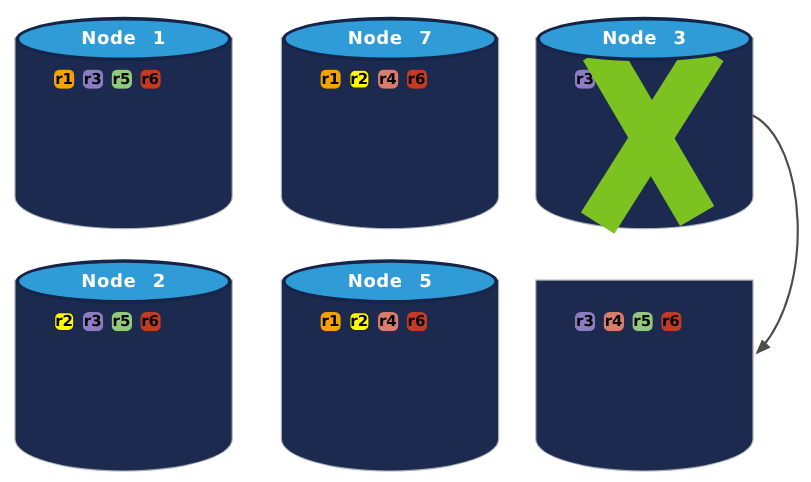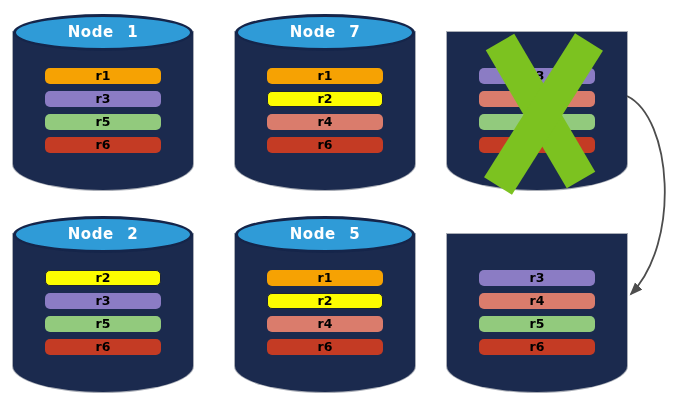--- a/index.html
+++ b/index.html
@@ -16,22 +16,22 @@
   .cyl-top{
     position:absolute;left:0;top:4px;width:100%;height:37px;z-index:4;
     border-radius:50%;box-sizing:border-box;border:3px solid;
     display:flex;align-items:center;justify-content:center;
   }
   .node-title{
     color:#fff;font-weight:bold;font-size:15px;line-height:1;
     letter-spacing:.5px;word-spacing:8px;white-space:nowrap;
   }
   .bars{
-    position:absolute;left:32px;right:32px;top:58px;z-index:2;
-    display:flex;flex-direction:column;gap:7px;
+    position:absolute;left:32px;right:32px;top:48px;z-index:2;
+    display:flex;flex-direction:row;gap:7px;
   }
   .bar{
     height:16px;border-radius:5px;box-sizing:border-box;border:1.5px solid transparent;
     display:flex;align-items:center;justify-content:center;
     font-size:12.5px;font-weight:bold;color:#000;line-height:1;
   }
   .overlay{position:absolute;left:0;top:0;z-index:3;pointer-events:none;}
   .arrow-layer{position:absolute;left:0;top:0;z-index:5;pointer-events:none;}
 </style>
 </head>
@@ -60,20 +60,23 @@
     <div class="bars">
       <div class="bar" style="background-color: rgb(246, 162, 3);">r1</div>
       <div class="bar" style="background-color: rgb(253, 253, 0); border-color: rgb(30, 36, 51);">r2</div>
       <div class="bar" style="background-color: rgb(218, 124, 108);">r4</div>
       <div class="bar" style="background-color: rgb(196, 59, 36);">r6</div>
     </div>
   </div>
 
   <div class="node" style="left:447px;top:10px">
     <div class="cyl-body" style="background-color: rgb(27, 42, 78);"></div>
+    <div class="cyl-top" style="background-color: rgb(47, 155, 215); border-color: rgb(21, 37, 74);">
+      <span class="node-title">Node 3</span>
+    </div>
     <div class="bars">
       <div class="bar" style="background-color: rgb(139, 124, 196);">r3</div>
       <div class="bar" style="background-color: rgb(218, 124, 108);"></div>
       <div class="bar" style="background-color: rgb(146, 202, 125);"></div>
       <div class="bar" style="background-color: rgb(196, 59, 36);"></div>
     </div>
   </div>
 
   <div class="node" style="left:13px;top:212px">
     <div class="cyl-body" style="background-color: rgb(27, 42, 78);"></div>

